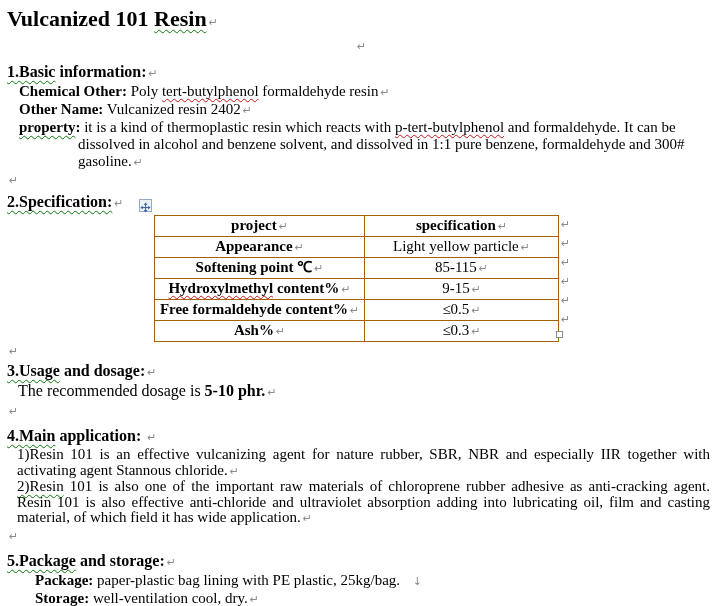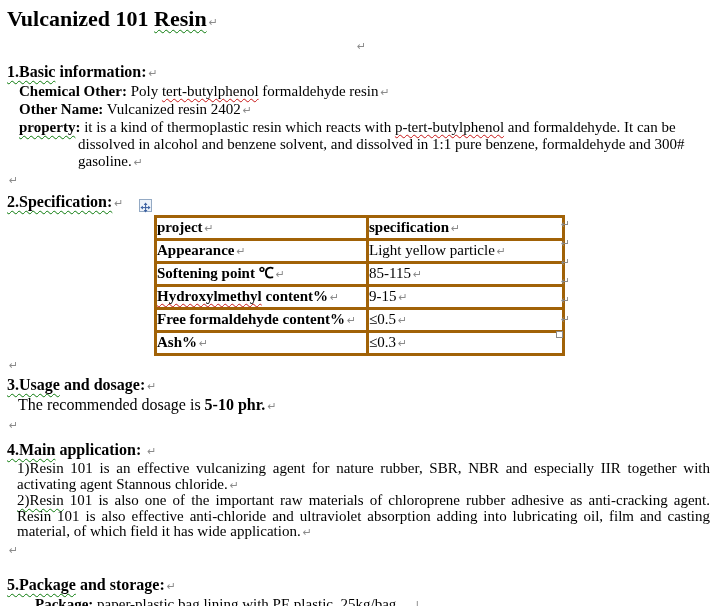--- a/index.html
+++ b/index.html
@@ -24,30 +24,30 @@
 
   .title { font-size:22px; font-weight:bold;
            line-height:27px; margin:0; }
   .center-mark { text-align:center; height:18px; line-height:18px; }
 
   .h  { font-size:16px; font-weight:bold; line-height:18px; }
   .h1m { margin-top:9px; }
   .h2m { margin-top:5px; }
   .h3m { margin-top:3px; }
   .h4m { margin-top:8px; }
-  .h5m { margin-top:18px; }
+  .h5m { margin-top:8px; }
 
   .line  { margin-left:12px; line-height:17px; }
   .prop  { margin-left:12px; padding-left:59px; text-indent:-59px; line-height:17px; }
   .blank { height:17px; line-height:17px; }
 
   .tablewrap { position:relative; margin:2px 0 0 147px; width:402px; }
   table.spec { border-collapse:collapse; width:402px; table-layout:fixed; }
-  table.spec td { border:3px solid #a16207; height:18px; line-height:18px;
-                  text-align:left; padding:0; font-size:15px; overflow:hidden; }
+  table.spec td { border:1px solid #a16207; height:18px; line-height:18px;
+                  text-align:center; padding:0; font-size:15px; overflow:hidden; }
   td.c1 { width:209px; } td.c2 { width:193px; }
 
   .move-handle { position:absolute; left:-15px; top:-16px; width:13px; height:13px;
                  background:#eef3fa; border:1px solid #94aac4; box-sizing:border-box; }
   .resize-handle { position:absolute; left:402px; top:116px; width:7px; height:7px;
                    border:1px solid #8b8b8b; background:#fff; box-sizing:border-box; }
   .row-mark { position:absolute; left:405px; width:14px; height:19px; line-height:19px; }
   .rm0{top:0px;} .rm1{top:19px;} .rm2{top:38px;} .rm3{top:57px;}
   .rm4{top:76px;} .rm5{top:95px;}
 

